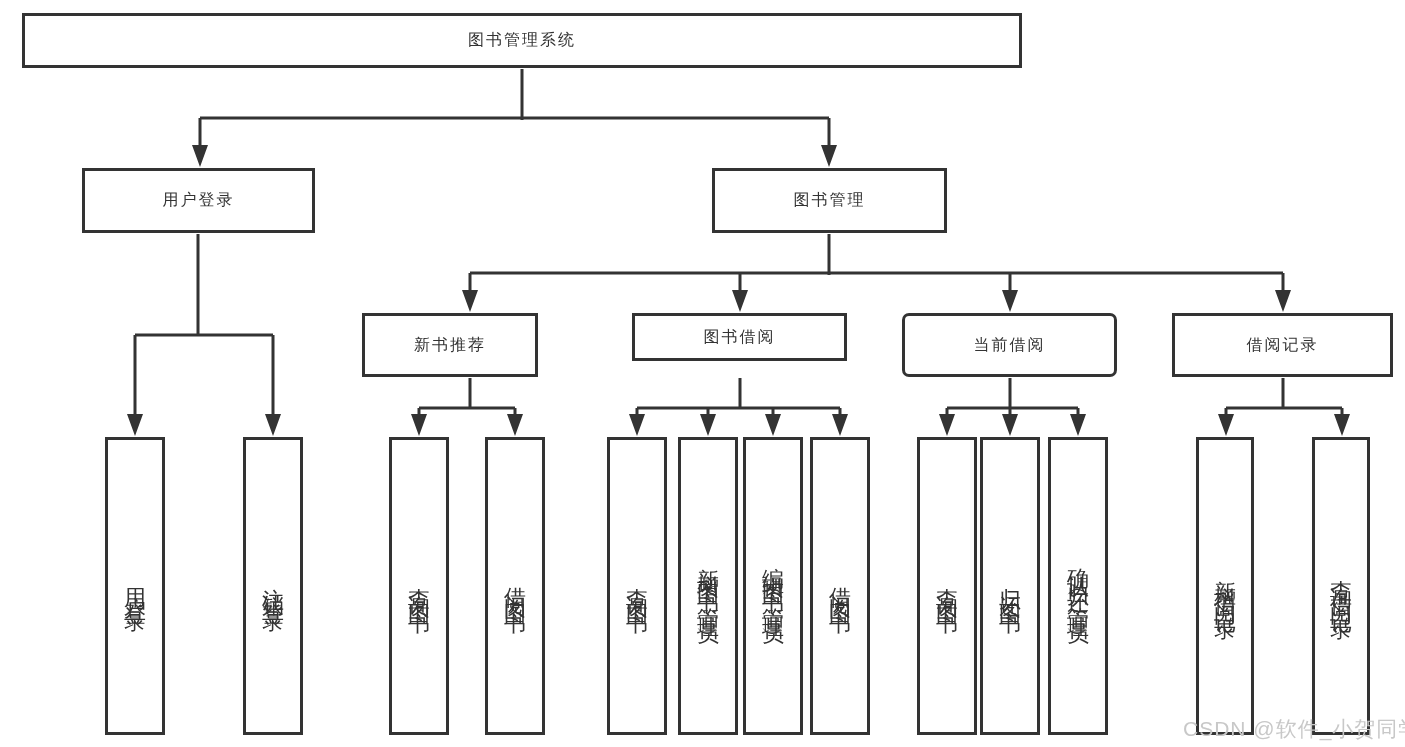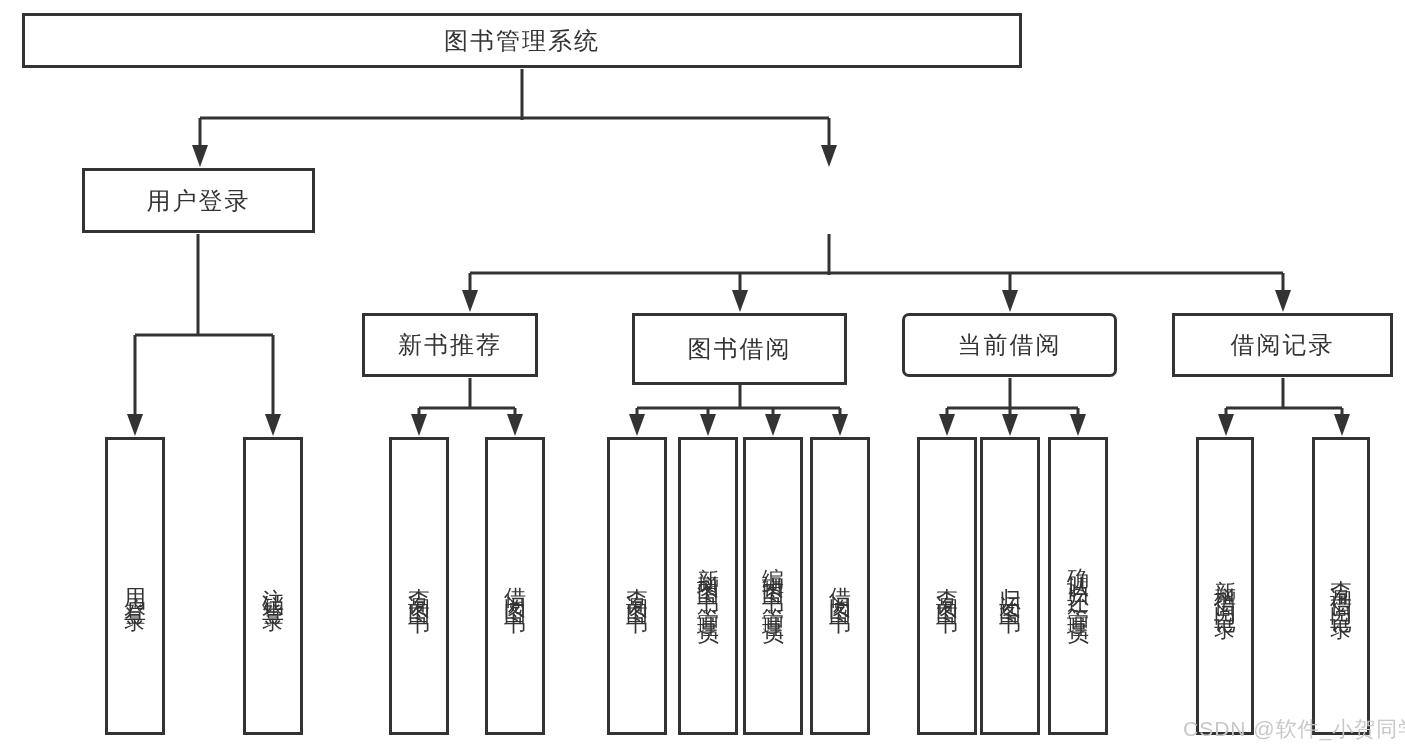--- a/index.html
+++ b/index.html
@@ -36,21 +36,21 @@
   }
   .box{
     position:absolute;
     box-sizing:border-box;
     border:3px solid var(--line);
     background:var(--background);
     display:flex;
     align-items:center;
     justify-content:center;
     color:var(--text);
-    font-size:24px;
+    font-size:16px;
     letter-spacing:2px;
     white-space:nowrap;
   }
   .leaf{
     writing-mode:vertical-rl;
     text-orientation:mixed;
     font-size:22px;
     letter-spacing:8px;
     white-space:normal;
   }
@@ -88,23 +88,24 @@
       M629,414 L645,414 L637,436 Z  M700,414 L716,414 L708,436 Z
       M765,414 L781,414 L773,436 Z  M832,414 L848,414 L840,436 Z
       M939,414 L955,414 L947,436 Z  M1002,414 L1018,414 L1010,436 Z
       M1070,414 L1086,414 L1078,436 Z
       M1218,414 L1234,414 L1226,436 Z  M1334,414 L1350,414 L1342,436 Z"></path>
   </svg>
 
   <div class="box" style="left:22px;top:13px;width:1000px;height:55px;">图书管理系统</div>
 
   <div class="box" style="left:82px;top:168px;width:233px;height:65px;">用户登录</div>
+  <div class="box" style="left:712px;top:168px;width:235px;height:65px;">图书管理</div>
 
   <div class="box" style="left:362px;top:313px;width:176px;height:64px;">新书推荐</div>
-  <div class="box" style="left:632px;top:313px;width:215px;height:72px;">图书借阅</div>
+  <div class="box" style="left:632px;top:313px;width:215px;height:48px;">图书借阅</div>
   <div class="box" style="left:902px;top:313px;width:215px;height:64px;border-radius:7px;">当前借阅</div>
   <div class="box" style="left:1172px;top:313px;width:221px;height:64px;">借阅记录</div>
 
   <div class="box leaf" style="left:105px;top:437px;width:60px;height:298px;">用户登录</div>
   <div class="box leaf" style="left:243px;top:437px;width:60px;height:298px;">注销登录</div>
 
   <div class="box leaf" style="left:389px;top:437px;width:60px;height:298px;">查询图书</div>
   <div class="box leaf" style="left:485px;top:437px;width:60px;height:298px;">借阅图书</div>
 
   <div class="box leaf" style="left:607px;top:437px;width:60px;height:298px;">查询图书</div>

